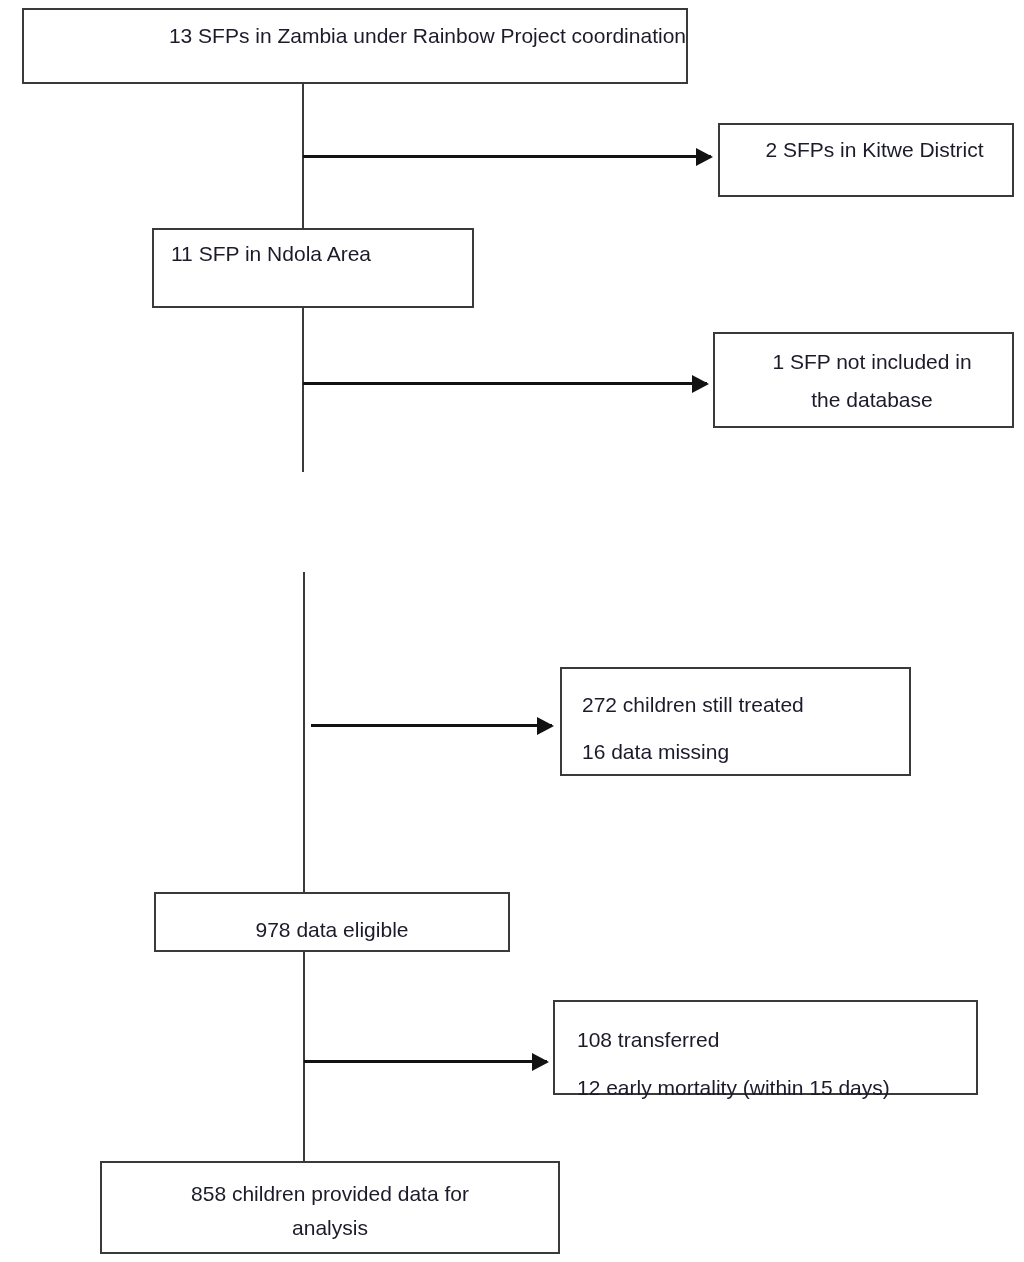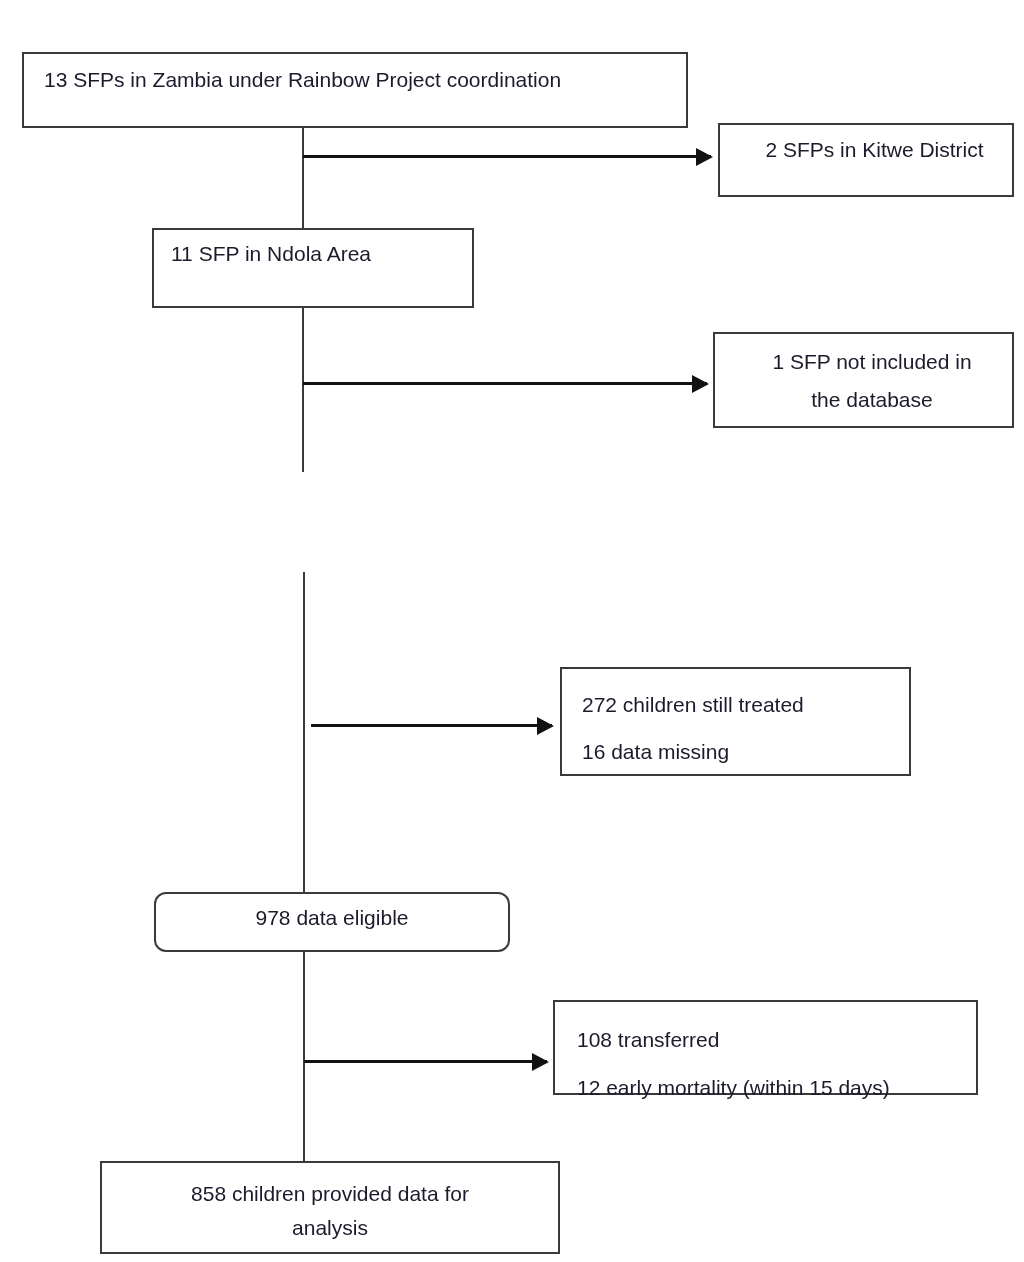--- a/index.html
+++ b/index.html
@@ -30,22 +30,21 @@
   }
   .node-box .node-text {
     display: block;
     white-space: pre-line;
   }
 
   
   #box-total-sfps {
     left: 22px; top: 8px; width: 666px; height: 76px;
     padding: 10px 0 0 20px;
-    text-align: left;
-    margin-top: 44px;
+    text-align: right;
   }
   #box-kitwe {
     left: 718px; top: 123px; width: 296px; height: 74px;
     padding: 9px 0 0 17px;
     text-align: center;
   }
   #box-ndola {
     left: 152px; top: 228px; width: 322px; height: 80px;
     padding: 8px 0 0 17px;
     text-align: left;
@@ -63,23 +62,22 @@
   }
   #box-assisted .node-text { line-height: 1.62; }
   #box-still-treated {
     left: 560px; top: 667px; width: 351px; height: 109px;
     padding: 12px 0 0 20px;
     text-align: left;
   }
   #box-still-treated .node-text { line-height: 2.25; }
   #box-eligible {
     left: 154px; top: 892px; width: 356px; height: 60px;
-    padding: 8px 0 0 0;
+    padding: 20px 0 0 0;
     text-align: center;
-    border-radius: 12px;
   }
   #box-transferred {
     left: 553px; top: 1000px; width: 425px; height: 95px;
     padding: 14px 0 0 22px;
     text-align: left;
   }
   #box-transferred .node-text { line-height: 2.3; }
   #box-analysis {
     left: 100px; top: 1161px; width: 460px; height: 93px;
     padding: 14px 12px 0 12px;

